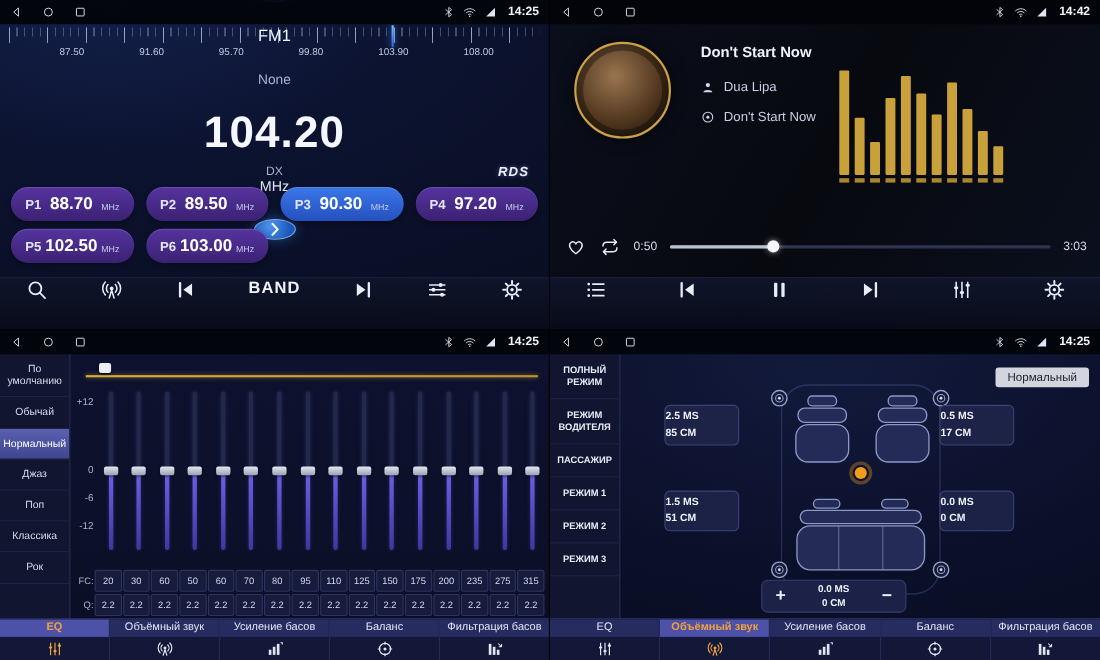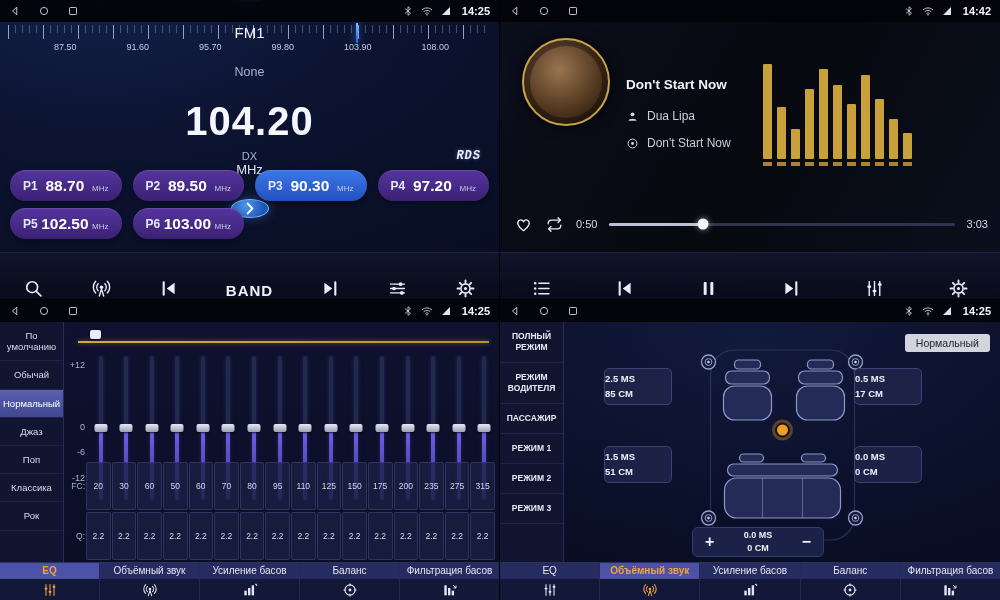--- a/index.html
+++ b/index.html
@@ -14,21 +14,21 @@
   .quad.surround { background:radial-gradient(120% 110% at 50% 10%, #121a3c 0%, #0b102a 55%, #080c1e 100%); }
 
   
   .statusbar { position:absolute; top:0; left:0; right:0; height:22px; background:rgba(2,4,10,.94); display:flex; justify-content:space-between; align-items:center; padding:0 9px; z-index:6; }
   .sb-left { display:flex; gap:17px; align-items:center; }
   .sb-right { display:flex; gap:7px; align-items:center; }
   .sic { width:12px; height:12px; color:#dfe5f2; }
   .sb-time { font-size:11px; font-weight:bold; color:#f2f5fb; margin-left:3px; }
 
   
-  .toolbar { position:absolute; bottom:0; left:0; right:0; height:47px; display:flex; align-items:flex-end; justify-content:space-around; background:linear-gradient(180deg, rgba(16,21,44,.92), rgba(8,11,26,.96)); border-top:1px solid rgba(70,84,140,.35);margin-top:40px; }
+  .toolbar { position:absolute; bottom:0; left:0; right:0; height:47px; display:flex; align-items:flex-start; justify-content:space-around; background:linear-gradient(180deg, rgba(16,21,44,.92), rgba(8,11,26,.96)); border-top:1px solid rgba(70,84,140,.35);margin-top:40px; }
   .tbic { width:21px; height:21px; color:#e9edf8; cursor:pointer; }
   .band-btn { font-size:15px; letter-spacing:1px; color:#f0f3fa; font-weight:bold; cursor:pointer; }
 
   
   .ruler { position:absolute; top:25px; left:8px; right:8px; height:36px; cursor:pointer; }
   .ticks { height:14px;
     background-image:
       repeating-linear-gradient(90deg, rgba(165,180,220,.85) 0 1px, transparent 1px 35px),
       repeating-linear-gradient(90deg, rgba(150,168,212,.4) 0 1px, transparent 1px 7px);
     background-size:100% 14px, 100% 8px; background-repeat:no-repeat; }
@@ -39,31 +39,31 @@
   .freq-row { position:absolute; top:58px; left:0; right:0; height:84px; display:flex; align-items:center; justify-content:center; gap:22px;flex-direction:column; }
   .nav-btn { width:38px; height:38px; border-radius:50%; border:1.5px solid #79b0f5; background:radial-gradient(circle at 38% 32%, #4e95ec, #1c55b8 75%); color:#fff; display:flex; align-items:center; justify-content:center; box-shadow:0 0 12px rgba(64,134,240,.45); cursor:pointer; padding:0; }
   .nav-btn svg { width:17px; height:17px; }
   .fm-col { display:flex; flex-direction:column; align-items:center; gap:24px; }
   .fm-band { font-size:15px; color:#eef2fb; }
   .fm-mode { font-size:12.5px; color:#a7b2d4; }
   .freq-col { display:flex; flex-direction:column; align-items:center; }
   .freq-big { font-size:40px; font-weight:bold; color:#f4f7ff; letter-spacing:1px; line-height:1; }
   .freq-dx { font-size:11px; color:#a7b2d4; margin-top:9px; }
   .unit-label { font-size:13px; color:#dde3f2; align-self:center; margin-top:-22px; }
-  .rds-badge { position:absolute; top:149px; right:18px; font-style:italic; font-weight:bold; font-size:12px; letter-spacing:1px; color:#f0f2fa; text-shadow:0 0 4px rgba(130,160,255,.5);font-family:Liberation Mono, monospace; }
+  .rds-badge { position:absolute; top:149px; right:18px; font-style:italic; font-weight:bold; font-size:12px; letter-spacing:1px; color:#f0f2fa; text-shadow:0 0 4px rgba(130,160,255,.5); }
   .presets { position:absolute; top:170px; left:10px; right:10px; display:grid; grid-template-columns:repeat(4,1fr); gap:7px 11px; }
   .preset { height:31px; border-radius:16px; display:flex; align-items:center; padding:0 13px; background:linear-gradient(180deg,#55349e,#3b2173); box-shadow:inset 0 1px 0 rgba(255,255,255,.12), 0 2px 5px rgba(0,0,0,.35); cursor:pointer; }
   .preset.active { background:linear-gradient(180deg,#3b77e8,#2450bf); }
   .p-num { font-size:12px; font-weight:bold; color:#e4e7fb; }
   .p-freq { flex:1; text-align:center; font-size:15.5px; font-weight:bold; color:#fff; }
   .p-unit { font-size:8px; color:#c3cbee; margin-top:5px; }
 
   
   .album { position:absolute; left:22px; top:38px; width:88px; height:88px; border-radius:50%; border:2px solid #caa04b; background:radial-gradient(circle at 42% 35%, #9a7450, #52381f 55%, #1c120a 92%); box-shadow:0 0 14px rgba(0,0,0,.65), inset 0 0 0 6px rgba(0,0,0,.35); }
-  .song-info { position:absolute; left:126px; top:40px; width:138px;margin-top:37px; }
+  .song-info { position:absolute; left:137px; top:40px; width:138px; }
   .song-title { font-size:13.5px; font-weight:bold; color:#f0f2f8; margin-bottom:17px; white-space:nowrap; }
   .mrow { display:flex; align-items:center; gap:8px; margin-bottom:13px; font-size:12px; color:#c8cfe2; white-space:nowrap; }
   .mrow svg { width:13px; height:13px; color:#cfd6ea; flex:none; }
   .visualizer { position:absolute; left:263px; top:58px; width:152px; height:108px; display:flex; align-items:flex-end; gap:5px; }
   .vbar { display:flex; flex-direction:column; justify-content:flex-end; width:9px; }
   .vbar-main { background:#c9a13b; border-radius:1px; }
   .vbar-base { height:4px; margin-top:3px; background:#a9852f; }
   .progress-row { position:absolute; left:14px; right:12px; top:208px; height:32px; display:flex; align-items:center; gap:12px; }
   .pic { width:19px; height:19px; color:#e7ebf6; cursor:pointer; flex:none; }
   .ptime { font-size:11px; color:#d6dcea; flex:none; }
@@ -94,21 +94,21 @@
   .gain-label { position:absolute; right:5px; }
   .gain-label:nth-child(1){ top:3%; } .gain-label:nth-child(2){ top:46%; }
   .gain-label:nth-child(3){ top:63%; } .gain-label:nth-child(4){ top:81%; }
   .sliders { position:absolute; left:30px; right:8px; top:34px; bottom:62px; display:flex; justify-content:space-between; }
   .slider-col { width:13px; display:flex; justify-content:center; cursor:pointer; }
   .strack { width:4px; height:100%; position:relative; border-radius:2px; background:linear-gradient(180deg,#232949 0%, #232949 50%, #6a5fe0 52%, #41379e 100%); box-shadow:0 0 4px rgba(90,80,220,.3); }
   .sknob { position:absolute; top:50%; left:50%; transform:translate(-50%,-50%); width:13px; height:8px; border-radius:2px; background:linear-gradient(#e6e9f1,#9aa2b6); box-shadow:0 1px 2px rgba(0,0,0,.7); }
   .band-rows { position:absolute; left:4px; right:4px; bottom:2px; }
   .band-row { display:flex; gap:1px; margin-top:2px; }
   .band-lab { width:17px; font-size:8.5px; color:#aab3d4; display:flex; align-items:center; justify-content:flex-end; }
-  .band-cell { flex:1; font-size:8.5px; color:#d2d8ee; background:rgba(28,34,70,.75); border:1px solid rgba(70,82,140,.45); border-radius:2px; text-align:center; padding:18px 0; }
+  .band-cell { flex:1; font-size:8.5px; color:#d2d8ee; background:rgba(28,34,70,.75); border:1px solid rgba(70,82,140,.45); border-radius:2px; text-align:center; padding:4px 0; }
 
   
   .smode { padding:9px 3px; text-align:center; font-size:8.5px; font-weight:bold; color:#e8ecf8; border-bottom:1px solid #1d2346; line-height:1.3; cursor:pointer; }
   .sur-main { flex:1; position:relative; }
   .profile-chip { position:absolute; right:10px; top:12px; background:#d3d5de; color:#23242e; font-size:10.5px; padding:3px 11px; border-radius:3px; cursor:pointer; z-index:4; }
   .car { position:absolute; left:50%; top:24px; transform:translateX(-50%); }
   .delay-box { position:absolute; width:68px; background:rgba(30,37,72,.9); border:1px solid #3a4375; border-radius:5px; text-align:left; padding:3px 0; font-size:9.5px; font-weight:bold; color:#eef1f8; line-height:1.55; cursor:pointer; z-index:3; }
   .db-fl { left:40px; top:46px; } .db-fr { right:78px; top:46px; }
   .db-rl { left:40px; top:124px; } .db-rr { right:78px; top:124px; }
   .adjust { position:absolute; left:128px; bottom:5px; width:132px; height:30px; background:#1c2148; border:1px solid #343c6e; border-radius:6px; display:flex; align-items:center; justify-content:space-between; padding:0 10px; z-index:4; }

